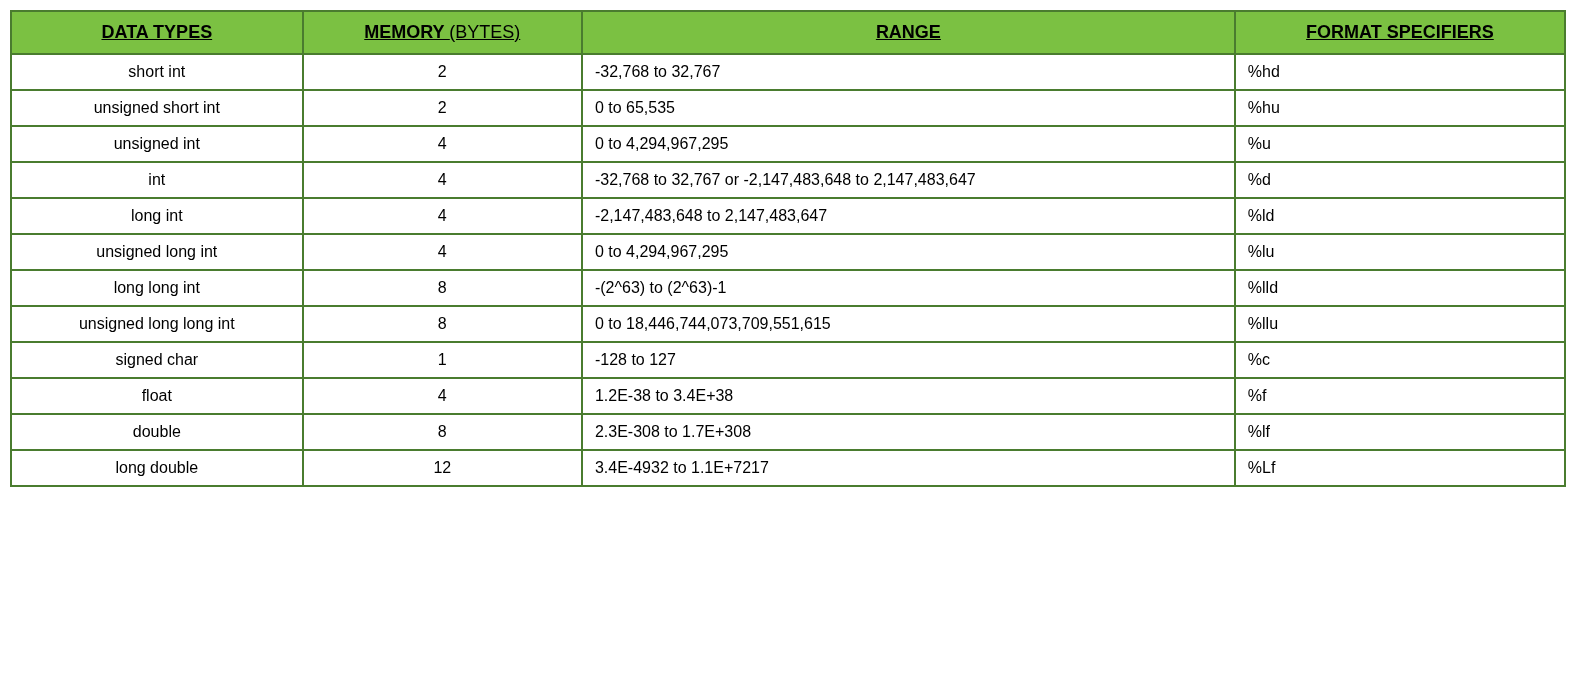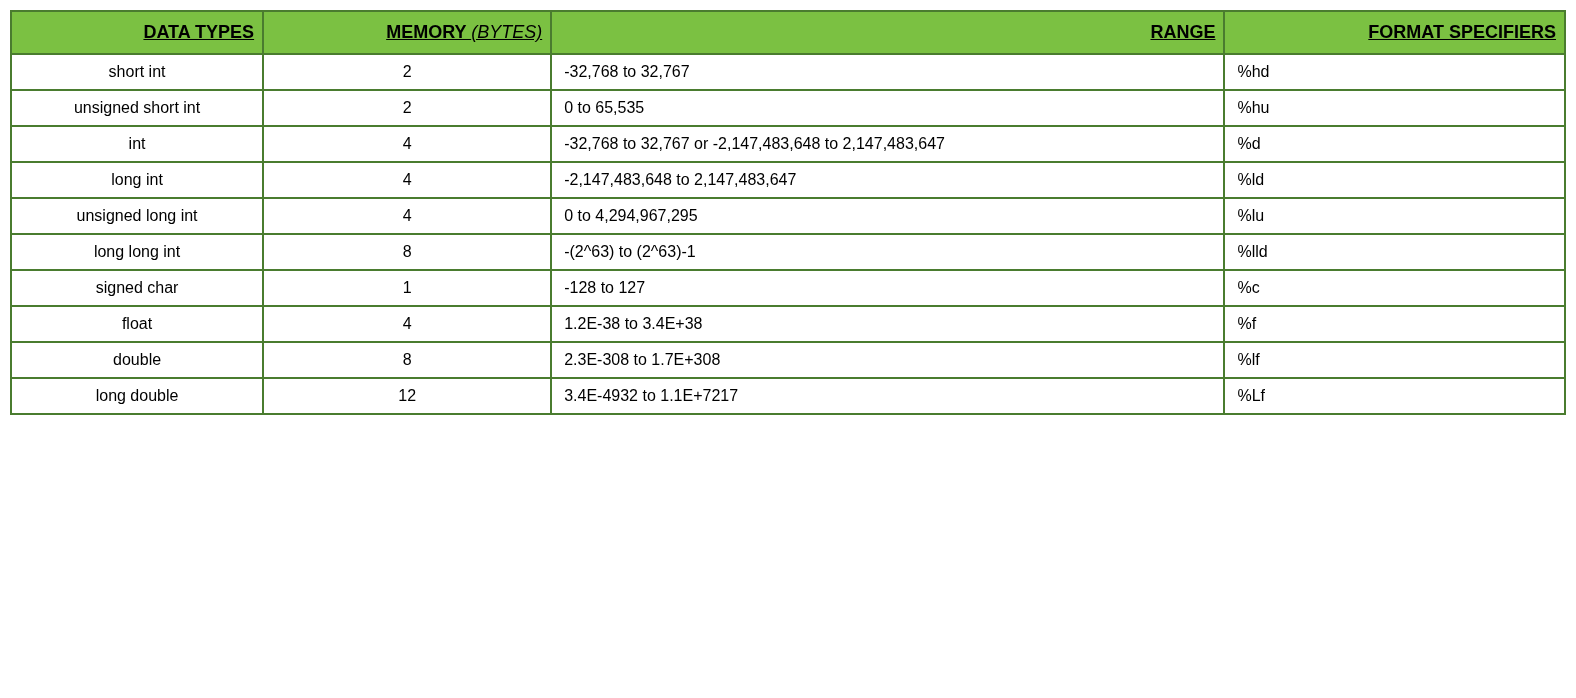--- a/index.html
+++ b/index.html
@@ -29,29 +29,28 @@
       border-collapse: collapse;
       border: 2px solid #4a7c2f;
     }
 
     thead tr th {
       background-color: #7bc142;
       color: #000;
       font-weight: bold;
       font-size: 18px;
       text-decoration: underline;
-      text-align: right;
+      text-align: center;
       padding: 10px 8px;
       border: 2px solid #4a7c2f;
     }
 
     .memory-normal {
       font-weight: normal;
       text-decoration: none;
-      font-style: italic;
     }
 
     tbody tr td {
       border: 2px solid #4a7c2f;
       padding: 8px 12px;
       vertical-align: middle;
     }
 
     tbody tr td:first-child {
       text-align: center;
@@ -96,20 +95,26 @@
           <td>-32,768 to 32,767</td>
           <td>%hd</td>
         </tr>
         <tr>
           <td>unsigned short int</td>
           <td>2</td>
           <td>0 to 65,535</td>
           <td>%hu</td>
         </tr>
         <tr>
+          <td>unsigned int</td>
+          <td>4</td>
+          <td>0 to 4,294,967,295</td>
+          <td>%u</td>
+        </tr>
+        <tr>
           <td>int</td>
           <td>4</td>
           <td>-32,768 to 32,767 or -2,147,483,648 to 2,147,483,647</td>
           <td>%d</td>
         </tr>
         <tr>
           <td>long int</td>
           <td>4</td>
           <td>-2,147,483,648 to 2,147,483,647</td>
           <td>%ld</td>
@@ -118,20 +123,26 @@
           <td>unsigned long int</td>
           <td>4</td>
           <td>0 to 4,294,967,295</td>
           <td>%lu</td>
         </tr>
         <tr>
           <td>long long int</td>
           <td>8</td>
           <td>-(2^63) to (2^63)-1</td>
           <td>%lld</td>
+        </tr>
+        <tr>
+          <td>unsigned long long int</td>
+          <td>8</td>
+          <td>0 to 18,446,744,073,709,551,615</td>
+          <td>%llu</td>
         </tr>
         <tr>
           <td>signed char</td>
           <td>1</td>
           <td>-128 to 127</td>
           <td>%c</td>
         </tr>
         <tr>
           <td>float</td>
           <td>4</td>

